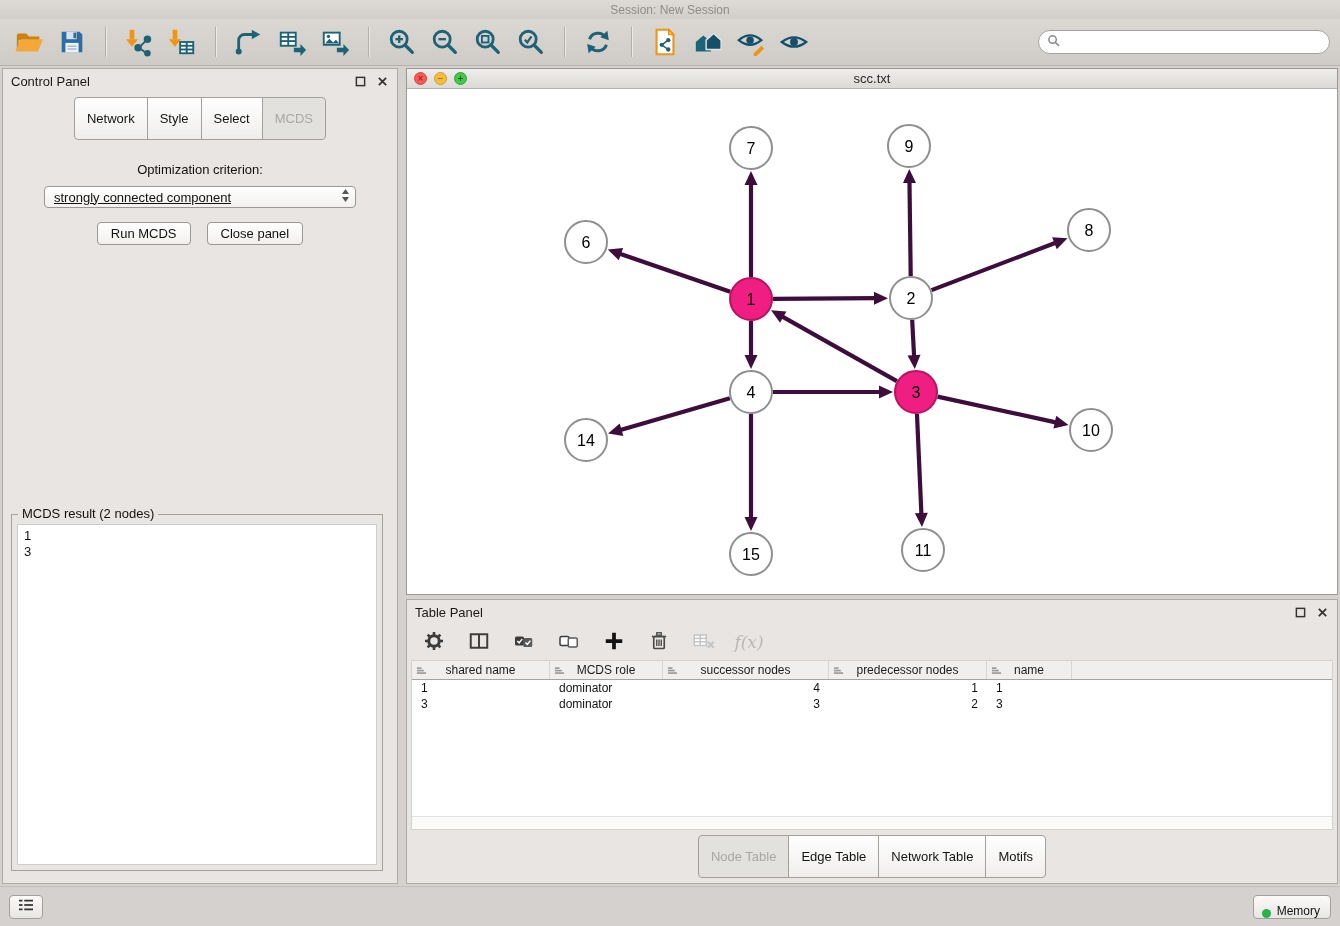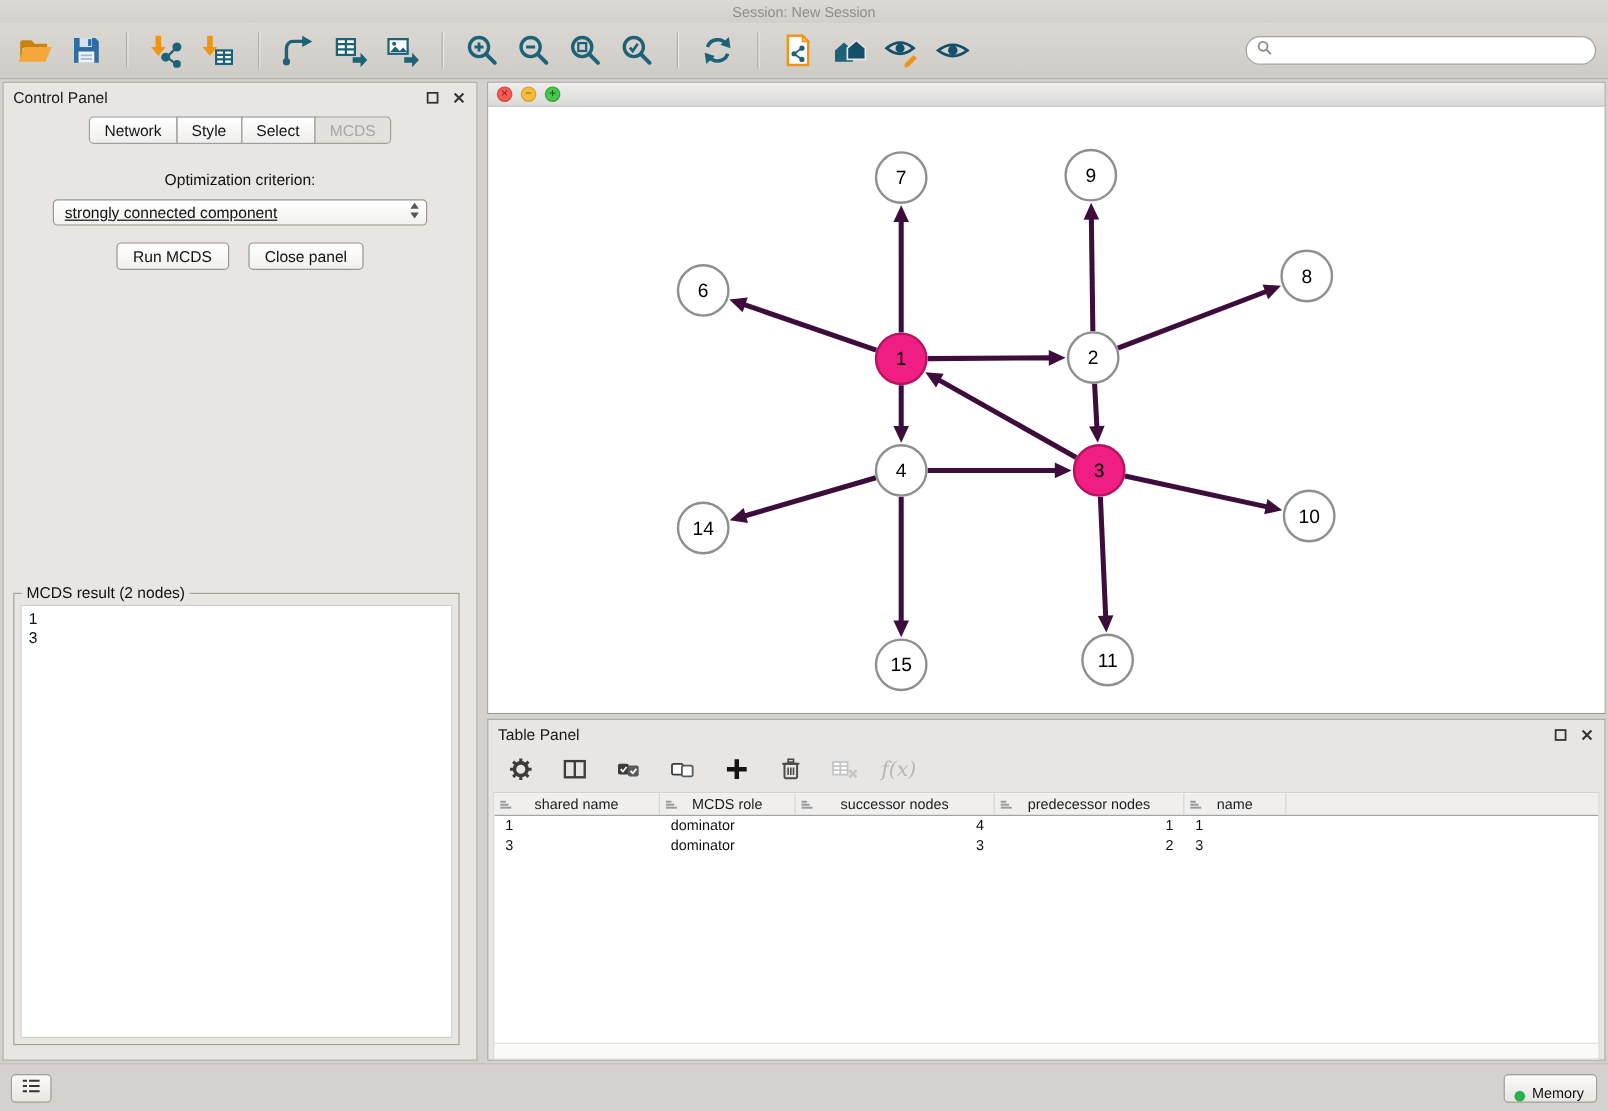--- a/index.html
+++ b/index.html
@@ -29,21 +29,21 @@
   .panel-header { height:24px; display:flex; align-items:center; padding:0 8px; }
   .panel-title { font-size:13px; color:#1a1a1a; }
   .panel-btns { margin-left:auto; display:flex; gap:8px; }
   .panel-btns button { background:none; border:none; width:14px; height:14px; display:flex;
                        align-items:center; justify-content:center; }
 
   
   .control-panel { width:396px; background:#e8e5e2; border:1px solid #aeaba7; display:flex;
                    flex-direction:column; }
   .tabs-row { display:flex; justify-content:center; margin-top:4px; }
-  .tab { padding:3px 12px; font-size:13px; background:linear-gradient(#ffffff,#efeeec);
+  .tab { padding:13px 12px; font-size:13px; background:linear-gradient(#ffffff,#efeeec);
          border:1px solid #a3a09c; margin-left:-1px; color:#141414; white-space:nowrap; }
   .tab:first-child { border-top-left-radius:4px; border-bottom-left-radius:4px; margin-left:0; }
   .tab:last-child { border-top-right-radius:4px; border-bottom-right-radius:4px; }
   .tab.active { background:#e3e1de; color:#a9a7a4; }
 
   .cp-content { flex:1; position:relative; }
   .opt-label { text-align:center; font-size:13px; margin-top:22px; }
   .dropdown { width:312px; height:22px; margin:9px auto 0; background:linear-gradient(#ffffff,#f2f1ef);
               border:1px solid #9b9894; border-radius:4px; display:flex; align-items:center;
               justify-content:space-between; padding:0 5px 0 9px; font-size:13px;text-decoration:underline; }
@@ -347,20 +347,21 @@
       </div>
     </div>
   </div>
 
   <div class="right-col">
     <div class="network-window">
       <div class="net-titlebar">
         <span class="tl red">×</span>
         <span class="tl yellow">−</span>
         <span class="tl green">+</span>
+        <span class="net-title">scc.txt</span>
       </div>
       <div class="net-canvas">
         <svg viewBox="0 0 930 505" preserveAspectRatio="none">
             <line x1="344" y1="188" x2="344" y2="94" stroke="#3d0e3c" stroke-width="4.2"></line>
             <polygon points="344,82 350.5,96 337.5,96" fill="#3d0e3c"></polygon>
             <line x1="323.2058154797033" y1="202.81655443844295" x2="212.08165719138108" y2="164.42820884793167" stroke="#3d0e3c" stroke-width="4.2"></line>
             <polygon points="200.73937472576472,160.5099658143551 216.09441924550447,158.93751301798557 211.84965595912985,171.22498568906997" fill="#3d0e3c"></polygon>
             <line x1="365.9995703250881" y1="209.8625026854682" x2="469.0006835737235" y2="209.21874572766424" stroke="#3d0e3c" stroke-width="4.2"></line>
             <polygon points="481.00044920558975,209.14374719246507 467.04134684164535,215.73111853412496 466.9600984285129,202.73137243293655" fill="#3d0e3c"></polygon>
             <line x1="344" y1="232" x2="344" y2="268" stroke="#3d0e3c" stroke-width="4.2"></line>
@@ -559,20 +560,26 @@
             <div class="tr">
               <div class="td" style="width: 138px; text-align: left;">3</div>
               <div class="td" style="width: 113px; text-align: left;">dominator</div>
               <div class="td" style="width: 166px; text-align: right;">3</div>
               <div class="td" style="width: 158px; text-align: right;">2</div>
               <div class="td" style="width: 85px; text-align: left;">3</div>
             </div>
           </div>
         <div class="tp-scrollstrip"></div>
       </div>
+      <div class="tp-tabs-row">
+          <div class="tab active">Node Table</div>
+          <div class="tab">Edge Table</div>
+          <div class="tab">Network Table</div>
+          <div class="tab">Motifs</div>
+        </div>
     </div>
   </div>
 </div>
 
 <div class="statusbar">
   <button class="status-btn square">
     <span><svg width="18" height="14" viewBox="0 0 20 16">
           <g stroke="#333" stroke-width="2">
             <line x1="2" y1="3" x2="6" y2="3"></line>
             <line x1="8" y1="3" x2="18" y2="3"></line>

